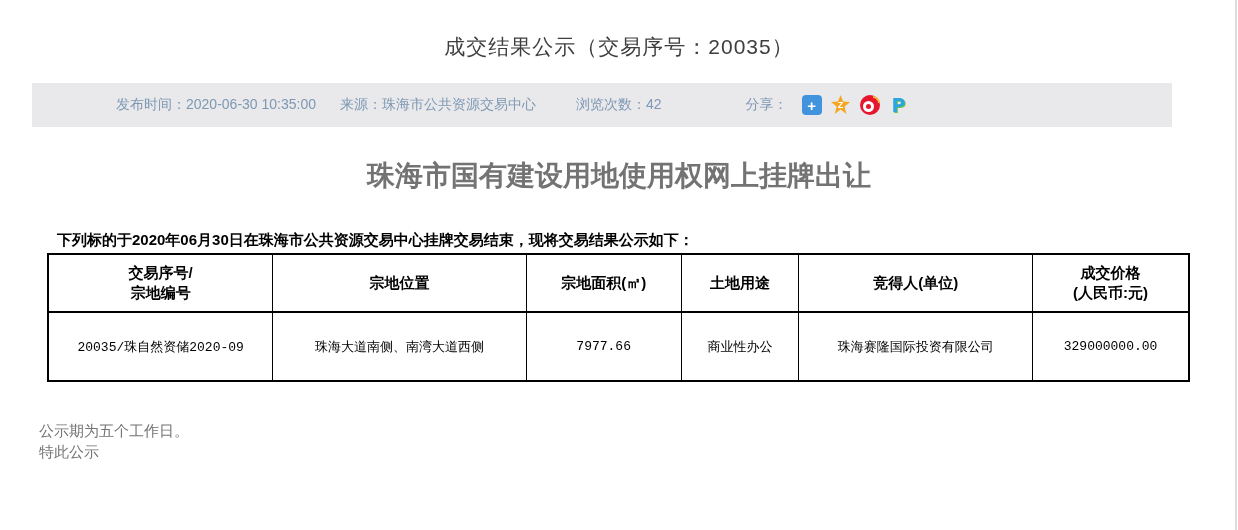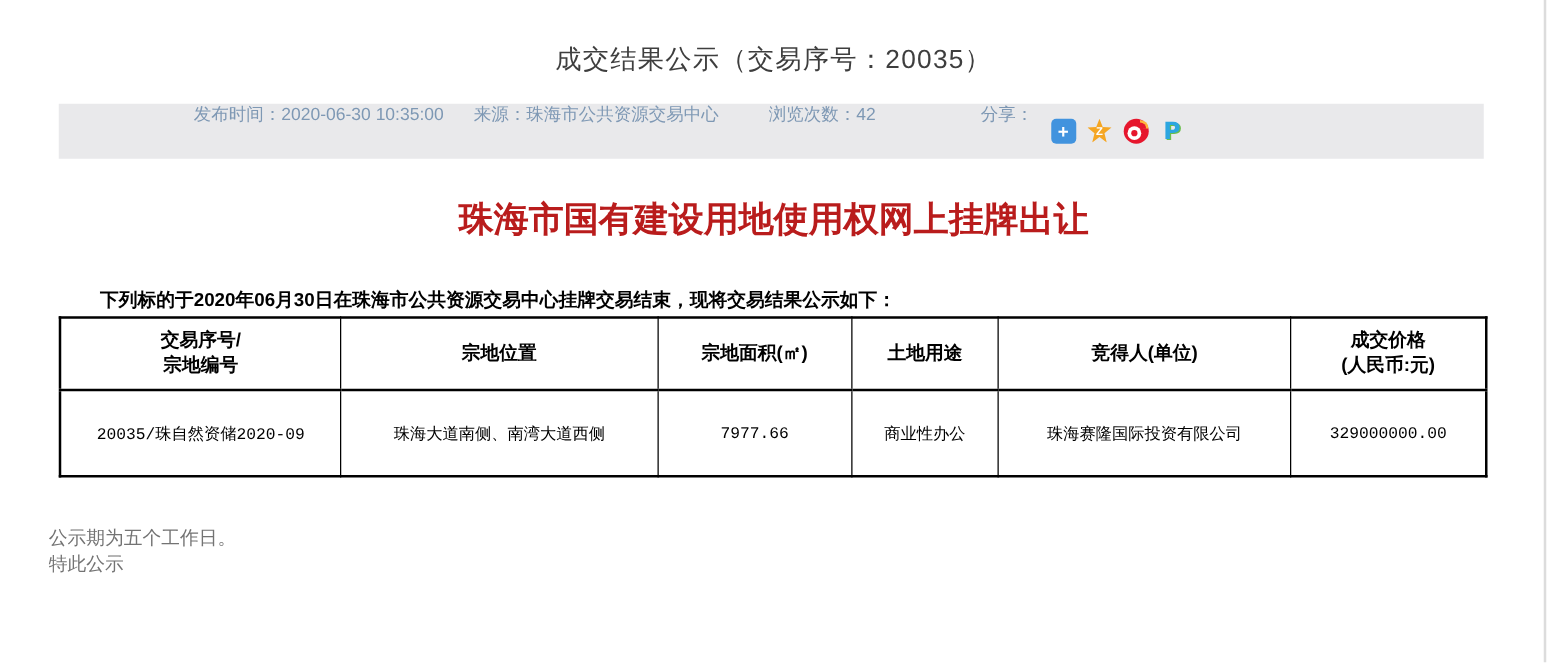--- a/index.html
+++ b/index.html
@@ -16,25 +16,25 @@
   }
   
   .page-title {
     position: absolute; top: 33px; left: 0; width: 100%;
     text-align: center;
     font-size: 21px; font-weight: normal; color: #3e3e3e;
     letter-spacing: 1px;
   }
   
   .meta-bar {
-    position: absolute; top: 83px; left: 47px;
+    position: absolute; top: 83px; left: 32px;
     width: 1140px; height: 44px;
     background: #e9e9eb;
-    display: flex; 
-    padding-left: 108px;
+    display: flex; align-items: center;
+    padding-left: 84px;
     font-size: 14px; color: #7e98b4;
   }
   .meta-item { white-space: nowrap; }
   .m1 { margin-right: 24px; }
   .m2 { margin-right: 40px; }
   .m3 { margin-right: 60px; }
   .share-label { margin-right: 14px; margin-left: 24px; }
   .share-icons { display: flex; align-items: center; gap: 9px; }
   .share-icon { width: 20px; height: 20px; position: relative; cursor: pointer; }
   .icon-bshare {
@@ -65,25 +65,25 @@
   }
   .icon-pengyou {
     display: flex; align-items: center; justify-content: center;
     color: #2ca6e0; font-weight: 900; font-size: 19px; line-height: 1;
     text-shadow: 1px 1px 0 #6abf4b;
     font-family: "DejaVu Sans", sans-serif;
   }
   
   .doc-heading {
     position: absolute; top: 157px; left: 0; width: 100%;
-    text-align: center; color: #b91c1c;
+    text-align: center; color: #737373;
     font-size: 28px; font-weight: bold; line-height: 37px;
   }
   .doc-intro {
-    position: absolute; top: 231px; left: 59px; width: 1143px;
+    position: absolute; top: 231px; left: 36px; width: 1143px;
     font-size: 15px; font-weight: bold; color: #000;
     text-indent: 21px;
   }
   
   .result-table {
     position: absolute; top: 253px; left: 47px;
     width: 1143px;
     border-collapse: collapse;
     table-layout: fixed;
   }

